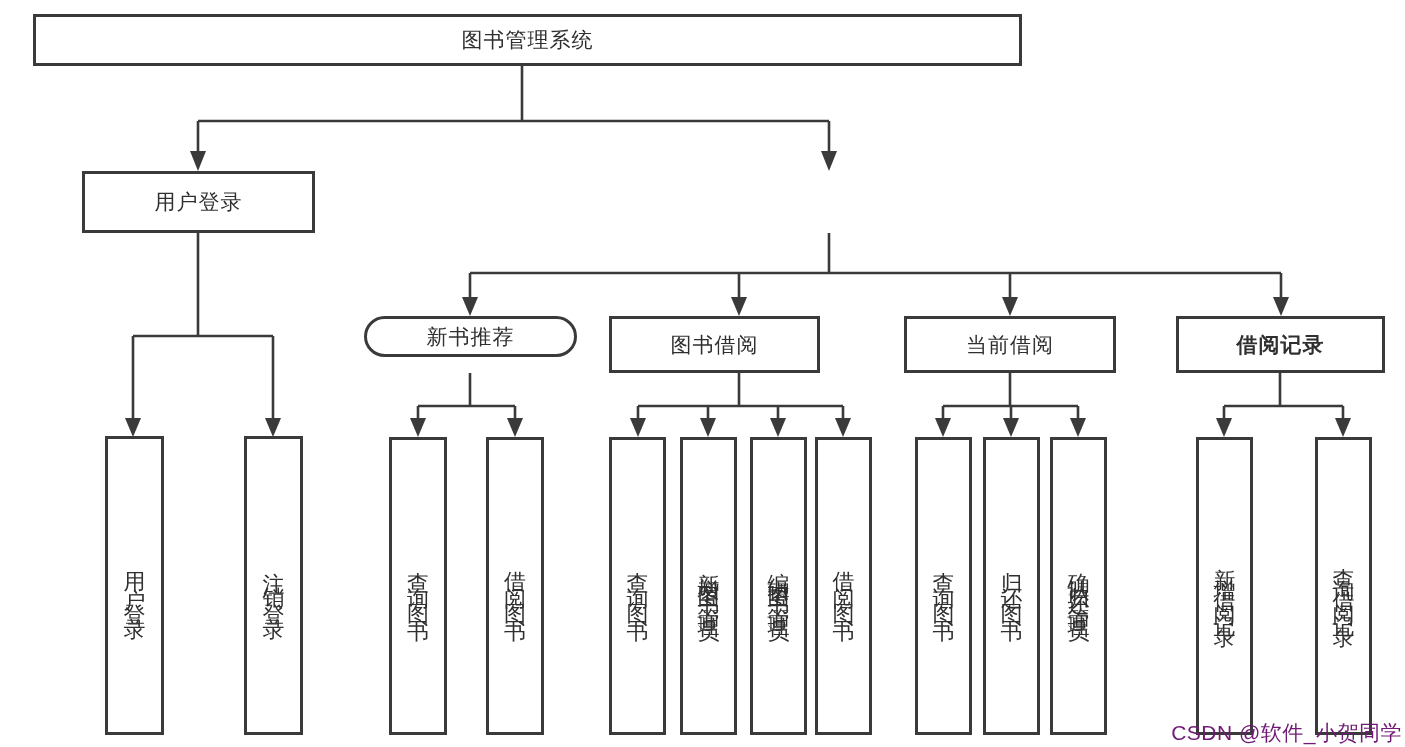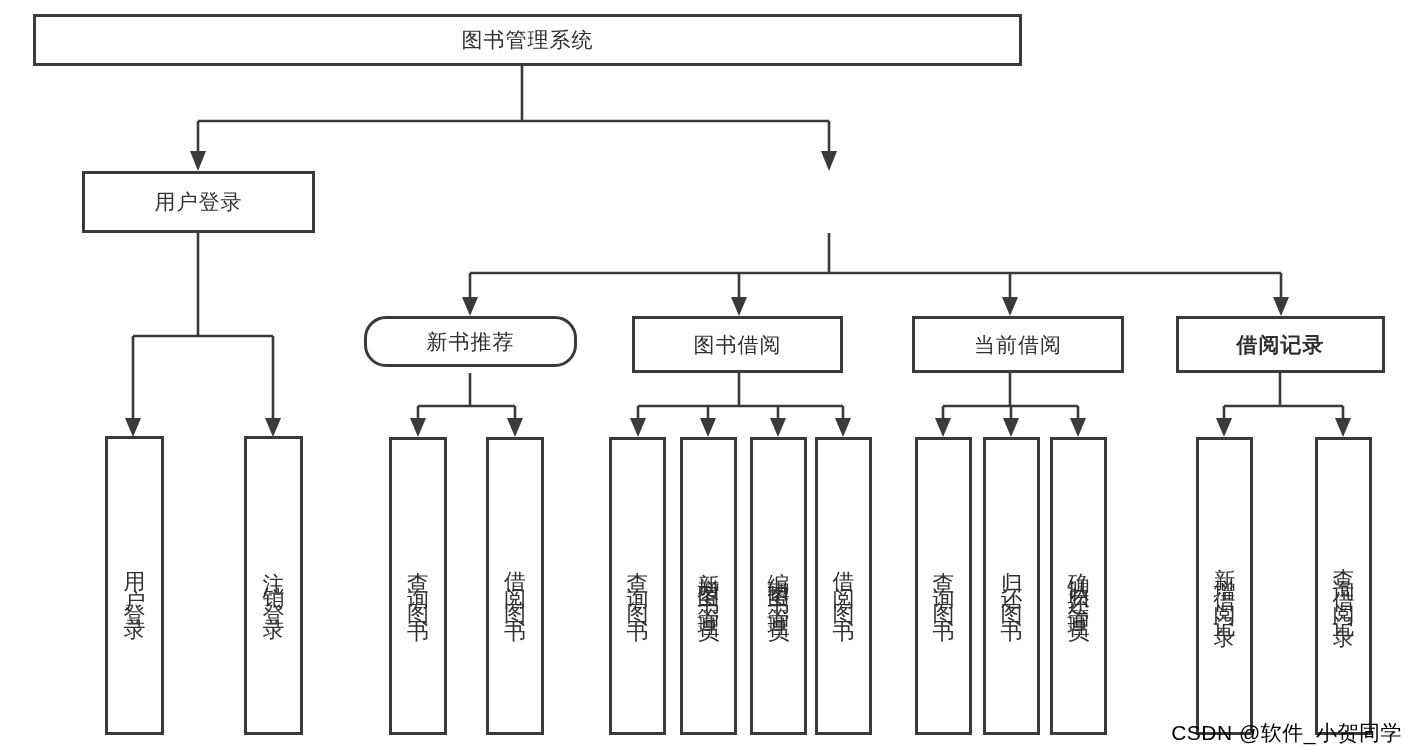--- a/index.html
+++ b/index.html
@@ -35,21 +35,21 @@
     line-height: 1;
   }
   .ls-short { letter-spacing: 16px; }
   .ls-mid   { letter-spacing: 12px; }
   .ls-long  { letter-spacing: 7px; }
   .watermark {
     position: absolute;
     top: 719px;
     right: 3px;
     font-size: 21px;
-    color: #000000;
+    color: #701a75;
     letter-spacing: 0.5px;
     z-index: 5;
   }
 </style>
 </head>
 <body>
 
 <div id="canvas">
 
   <svg class="connectors" width="1405" height="747" viewBox="0 0 1405 747">
@@ -93,27 +93,27 @@
   </svg>
 
   <div class="box" style="left:33px; top:14px; width:989px; height:52px;">
     <span>图书管理系统</span>
   </div>
 
   <div class="box" style="left:82px; top:171px; width:233px; height:62px;">
     <span>用户登录</span>
   </div>
 
-  <div class="box" style="left:364px; top:316px; width:213px; height:51px;border-radius:22px;">
+  <div class="box" style="left:364px; top:316px; width:213px; height:41px;border-radius:22px;">
     <span>新书推荐</span>
   </div>
-  <div class="box" style="left:632px; top:316px; width:211px; height:57px;">
+  <div class="box" style="left:609px; top:316px; width:211px; height:57px;">
     <span>图书借阅</span>
   </div>
-  <div class="box" style="left:904px; top:316px; width:212px; height:57px;margin-left:8px;">
+  <div class="box" style="left:904px; top:316px; width:212px; height:57px;">
     <span>当前借阅</span>
   </div>
   <div class="box" style="left:1176px; top:316px; width:209px; height:57px;font-weight:bold;">
     <span>借阅记录</span>
   </div>
 
   <div class="box" style="left:105px; top:436px; width:59px; height:299px;">
     <span class="vlabel ls-short">用户登录</span>
   </div>
   <div class="box" style="left:244px; top:436px; width:59px; height:299px;">

